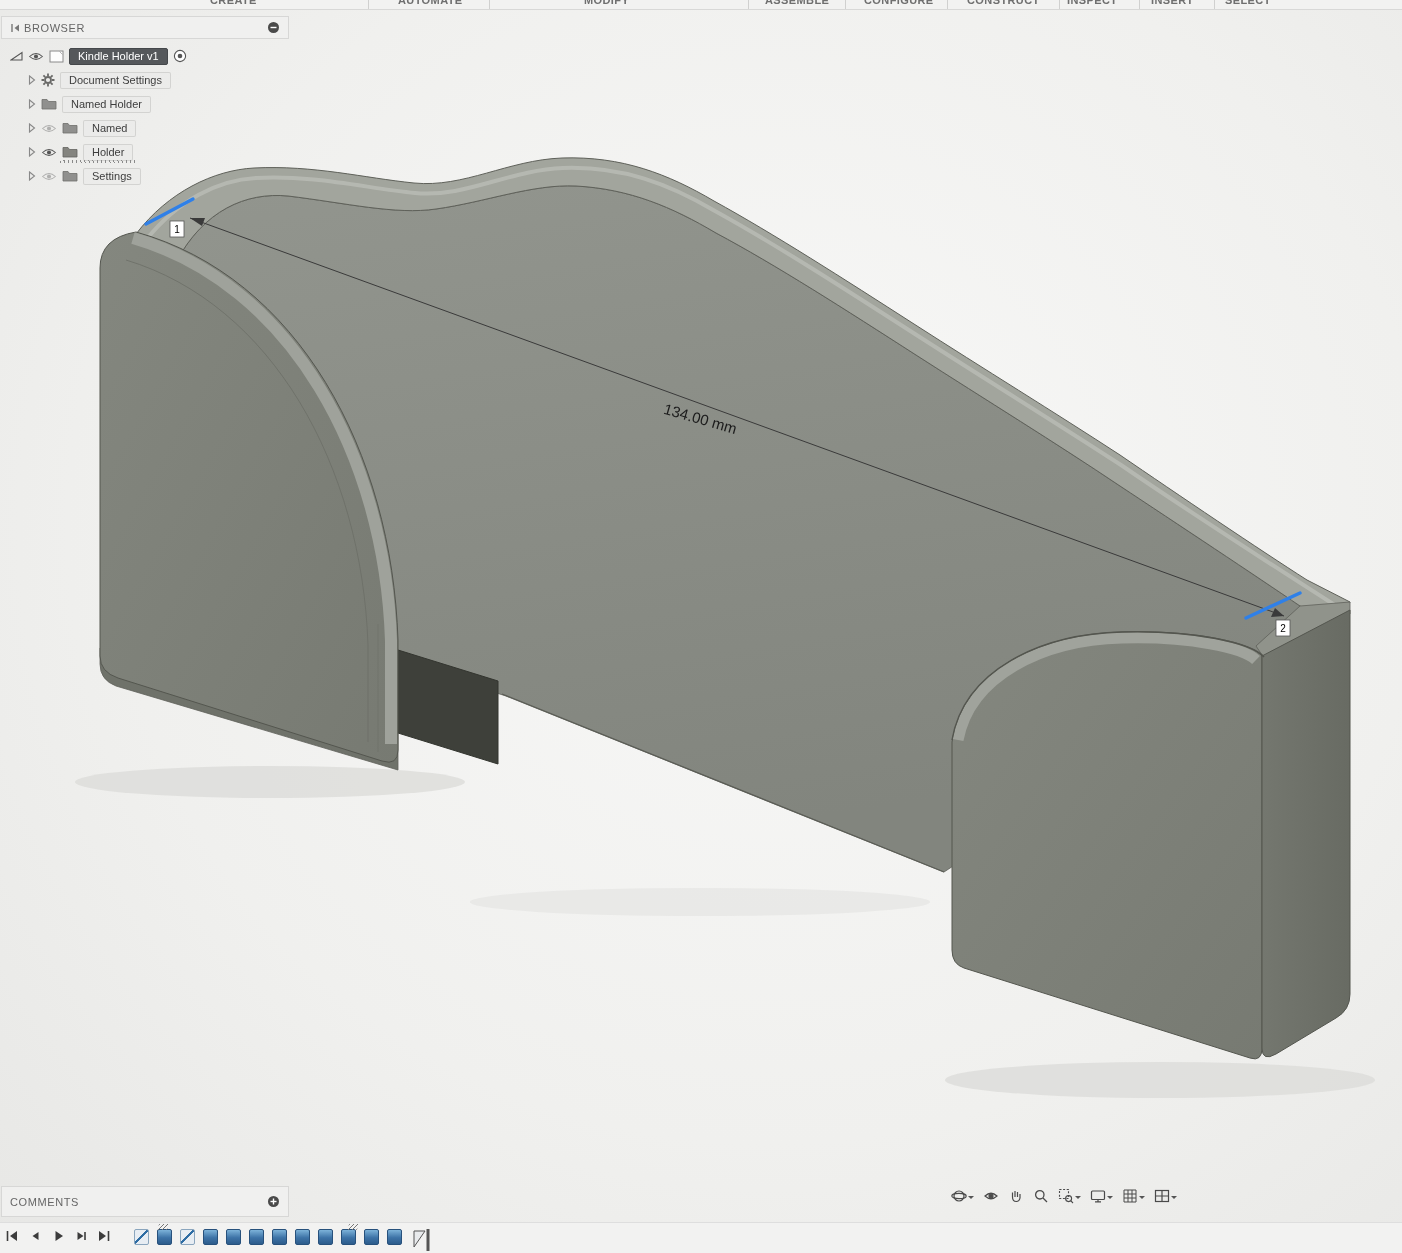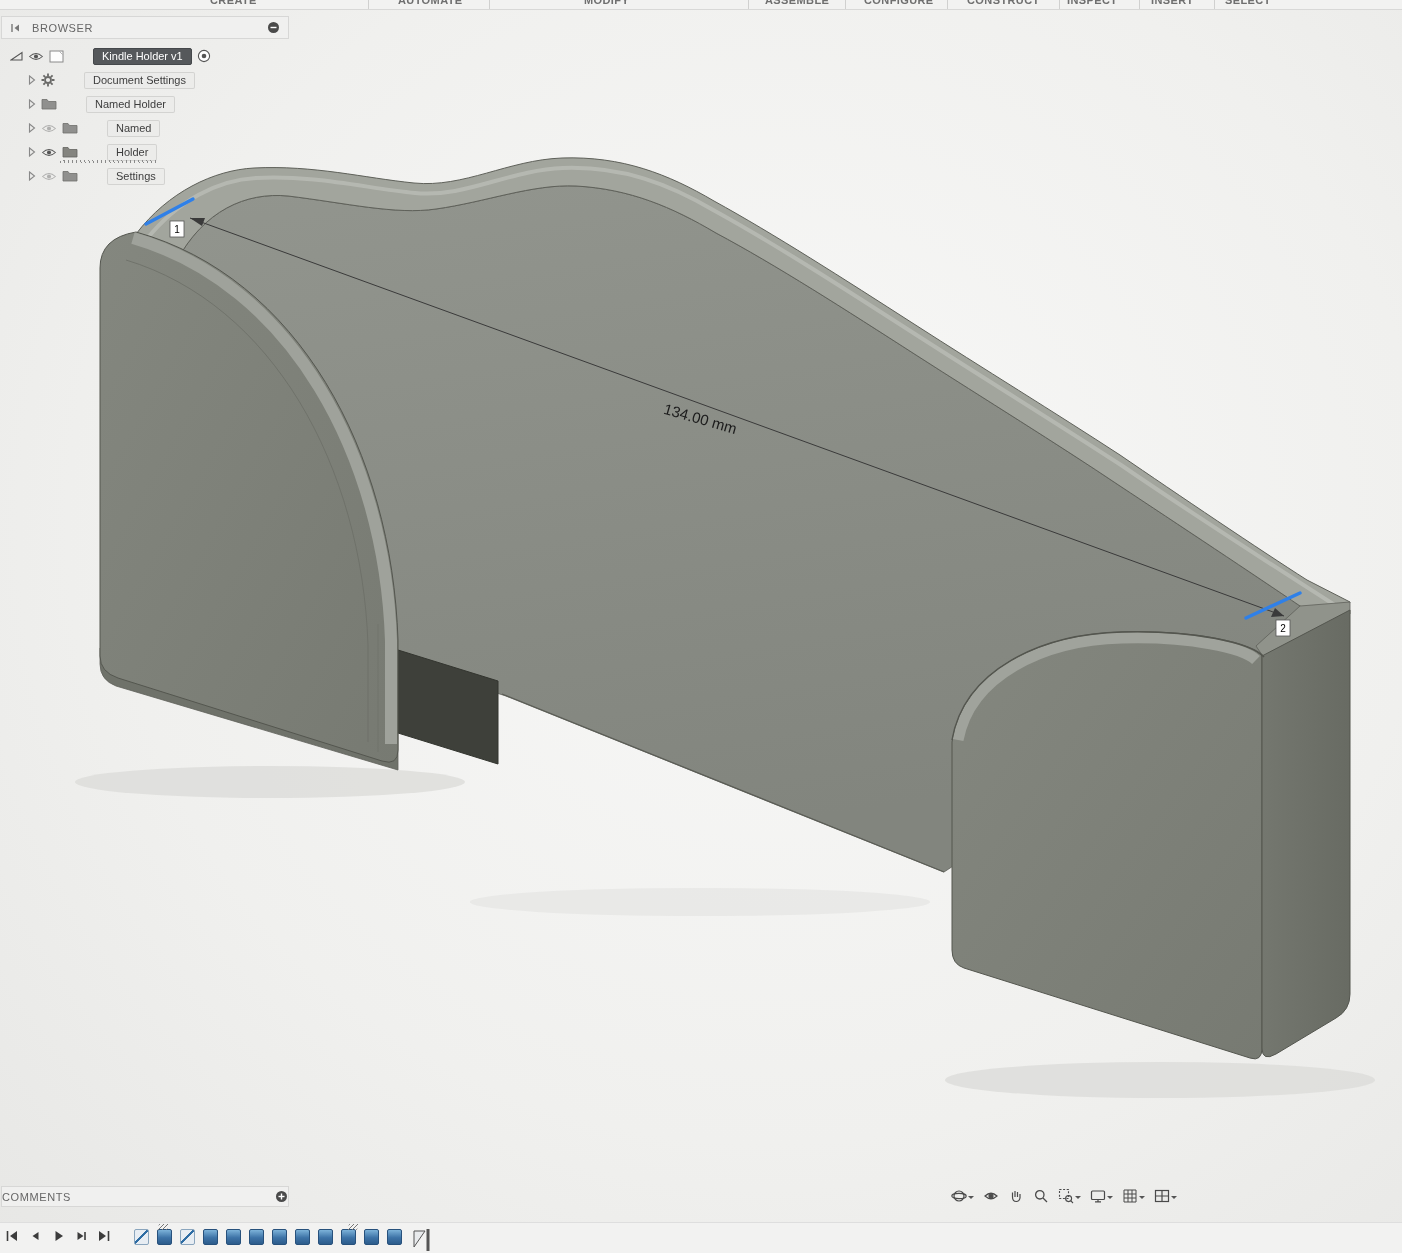--- a/index.html
+++ b/index.html
@@ -8,35 +8,35 @@
     background:radial-gradient(ellipse at 55% 42%, #f8f8f7 0%, #f0f0ee 60%, #e7e7e5 100%);}
   
   .topbar{position:absolute;top:0;left:0;width:100%;height:9px;background:#f2f2f1;
     border-bottom:1px solid #d8d8d7;overflow:hidden;z-index:5;}
   .topbar .tab{position:absolute;top:-6px;font-size:11px;font-weight:bold;color:#6f6f6f;letter-spacing:.4px;}
   .topbar .sep{position:absolute;top:0;width:1px;height:9px;background:#d0d0cf;}
   
   .viewport{position:absolute;inset:0;z-index:1;}
   
   .browser-header{position:absolute;left:1px;top:16px;width:288px;height:23px;background:#f0f0ef;
-    border:1px solid #d7d7d6;display:flex;align-items:center;gap:12px;padding:0 8px;box-sizing:border-box;z-index:6;}
+    border:1px solid #d7d7d6;display:flex;align-items:center;gap:4px;padding:0 8px;box-sizing:border-box;z-index:6;}
   .browser-header .t{flex:1;font-size:11px;color:#666;letter-spacing:.6px;}
   .browser-tree{position:absolute;left:2px;top:44px;width:288px;z-index:6;}
   .trow{display:flex;align-items:center;height:24px;gap:5px;padding-left:8px;}
   .trow.child{padding-left:26px;}
   .chip{background:rgba(235,235,234,.95);border:1px solid rgba(205,205,203,.8);border-radius:2px;
-    padding:1px 8px 2px;font-size:11px;color:#3d3d3d;white-space:nowrap;margin-left:24px;}
+    padding:1px 8px 2px;font-size:11px;color:#3d3d3d;white-space:nowrap;}
   .chip.dark{background:#55585b;border-color:#45484b;color:#fff;}
   .hatchwrap{position:relative;display:flex;align-items:center;gap:5px;}
   .hatchwrap::after{content:"";position:absolute;left:-2px;right:-2px;bottom:-2px;height:3px;
     background:repeating-linear-gradient(75deg,#8a8a8a 0 1px,transparent 1px 4px);}
   .icon{display:inline-block;line-height:0;}
   
-  .comments{position:absolute;left:1px;top:1186px;width:288px;height:21px;background:#f0f0ef;
-    border:1px solid #d7d7d6;display:flex;align-items:center;padding:0 0;box-sizing:border-box;z-index:6;}
+  .comments{position:absolute;left:1px;top:1186px;width:288px;height:31px;background:#f0f0ef;
+    border:1px solid #d7d7d6;display:flex;align-items:center;padding:0 8px;box-sizing:border-box;z-index:6;}
   .comments .t{flex:1;font-size:11px;color:#666;letter-spacing:.6px;}
   
   .navbar{position:absolute;left:948px;top:1185px;height:22px;display:flex;align-items:center;gap:3px;z-index:6;}
   .navbtn{display:flex;align-items:center;gap:1px;padding:2px 3px;border-radius:2px;}
   .caret{width:0;height:0;border:3px solid transparent;border-top-color:#555;margin-top:5px;}
   
   .timeline{position:absolute;left:0;top:1222px;width:100%;height:31px;background:#f2f2f1;
     border-top:1px solid #dedede;z-index:6;}
   .tl-controls{position:absolute;left:4px;top:5px;display:flex;gap:7px;}
   .tl-chips{position:absolute;left:134px;top:6px;display:flex;gap:8px;}

